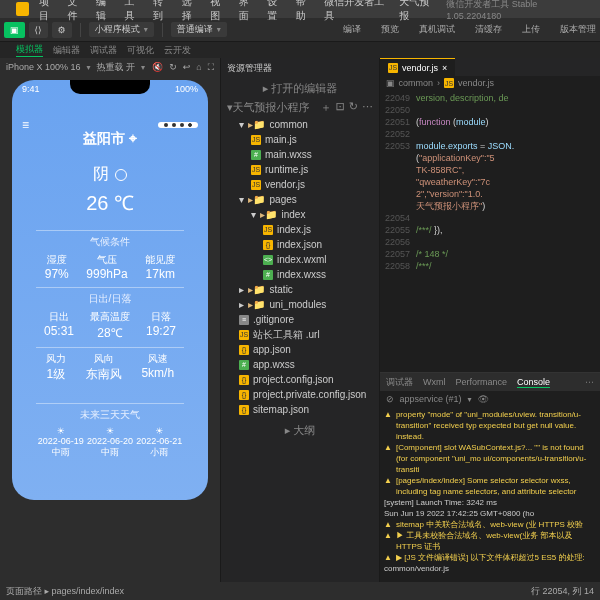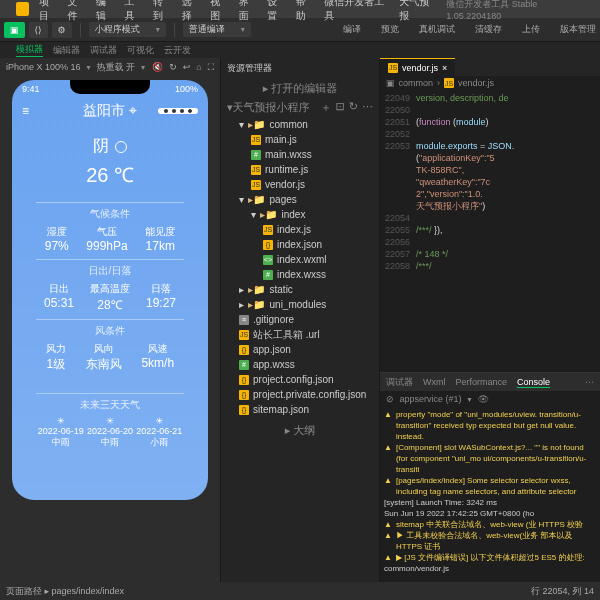--- a/index.html
+++ b/index.html
@@ -5,34 +5,34 @@
 * { margin:0; padding:0; box-sizing:border-box; font-family:"Microsoft YaHei",sans-serif; }
 body { background:#1e1e1e; color:#ccc; font-size:10px; width:600px; height:600px; overflow:hidden; }
 .menubar { background:#3c3c3c; height:18px; display:flex; align-items:center; padding:0 16px; gap:10px; font-size:10px; }
 .menubar .logo { width:14px; height:14px; background:#f7b500; border-radius:2px; }
 .menubar .title { margin-left:auto; color:#888; font-size:9px; }
 .toolbar { background:#2d2d2d; height:24px; display:flex; align-items:center; padding:0 4px; gap:4px; border-bottom:1px solid #1a1a1a; }
 .toolbar .btn { height:16px; padding:0 6px; border-radius:2px; display:flex; align-items:center; justify-content:center; font-size:9px; }
 .btn.green { background:#07c160; color:#fff; }
 .btn.dark { background:#3a3a3a; color:#ccc; }
 .toolbar .sep { width:1px; height:14px; background:#444; margin:0 4px; }
-.toolbar .select { background:#3a3a3a; padding:1px 6px; border-radius:2px; font-size:9px; display:flex; align-items:center; gap:16px; }
+.toolbar .select { background:#3a3a3a; padding:1px 6px; border-radius:2px; font-size:9px; display:flex; align-items:center; gap:4px; }
 .toolbar .right { margin-left:auto; display:flex; gap:20px; font-size:9px; color:#aaa; }
 .tabrow { background:#252525; height:16px; display:flex; align-items:center; padding:0 16px; gap:10px; font-size:9px; color:#888; }
 .tabrow .active { color:#07c160; border-bottom:1px solid #07c160; }
 .main { display:flex; height:524px; }
 .simcol { width:220px; background:#2d2d2d; display:flex; flex-direction:column; }
 .simbar { height:18px; background:#2d2d2d; display:flex; align-items:center; padding:0 6px; font-size:9px; color:#aaa; gap:6px; }
 .phoneframe { flex:1; display:flex; justify-content:center; position:relative; }
 .phone { width:196px; height:420px; background:linear-gradient(180deg,#6aa3f0 0%,#7fb0f2 100%); border-radius:22px; margin-top:4px; position:relative; color:#fff; overflow:hidden; }
 .notch { position:absolute; top:0; left:50%; transform:translateX(-50%); width:80px; height:14px; background:#000; border-radius:0 0 10px 10px; }
 .status { display:flex; justify-content:space-between; padding:4px 10px 0; font-size:9px; }
 .header { display:flex; align-items:center; justify-content:center; margin-top:8px; position:relative; }
 .header .ham { position:absolute; left:10px; font-size:12px; }
-.header .city { font-size:14px; font-weight:400; }
+.header .city { font-size:14px; font-weight:700;margin-top:28px; }
 .header .cap { position:absolute; right:10px; background:#fff; border-radius:10px; padding:1px 6px; display:flex; gap:4px; }
 .header .cap span { width:4px; height:4px; background:#333; border-radius:50%; }
 .cap .ring { width:5px; height:5px; border:1px solid #333; border-radius:50%; background:none; }
 .weather { text-align:center; margin-top:16px; }
 .weather .cond { font-size:16px; display:flex; justify-content:center; align-items:center; gap:6px; }
 .weather .temp { font-size:20px; margin-top:4px; }
 .panel { margin:14px 24px 0; }
 .panel .sect { border-top:1px solid rgba(255,255,255,.4); padding:4px 0 6px; }
 .panel .stitle { text-align:center; font-size:10px; margin-bottom:4px; color:#e8f0ff; }
 .grid3 { display:flex; justify-content:space-around; text-align:center; }
@@ -198,21 +198,20 @@
                   <div class="lbl">最高温度</div>
                   <div class="val">28℃</div>
                 </div>
                 <div>
                   <div class="lbl">日落</div>
                   <div class="val">19:27</div>
                 </div>
               </div>
             </div>
             <div class="sect">
-              <div class="stitle">风条件</div>
   <div class="grid3">
                 <div>
                   <div class="lbl">风力</div>
                   <div class="val">1级</div>
                 </div>
                 <div>
                   <div class="lbl">风向</div>
                   <div class="val">东南风</div>
                 </div>
                 <div>

